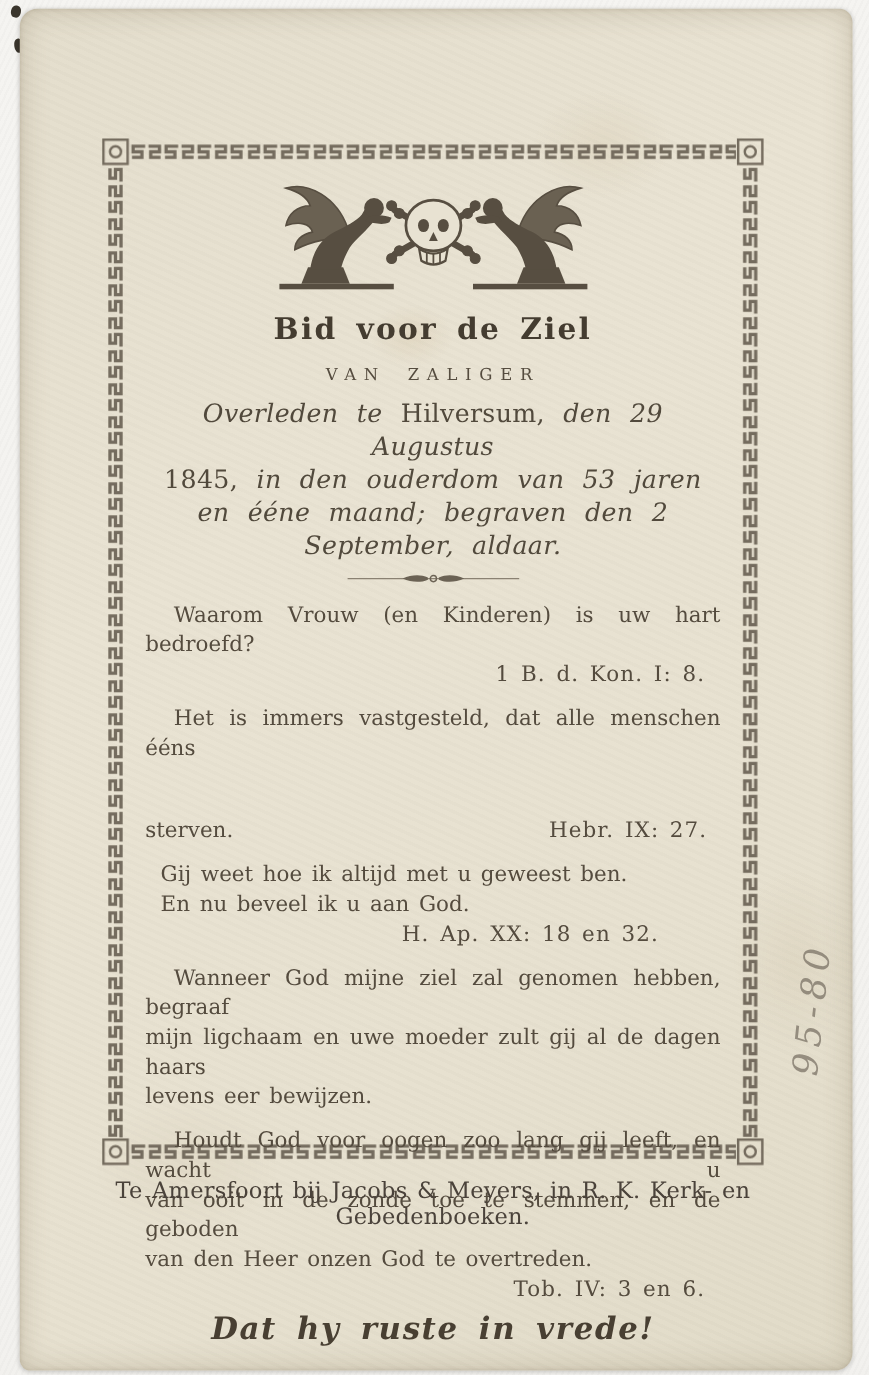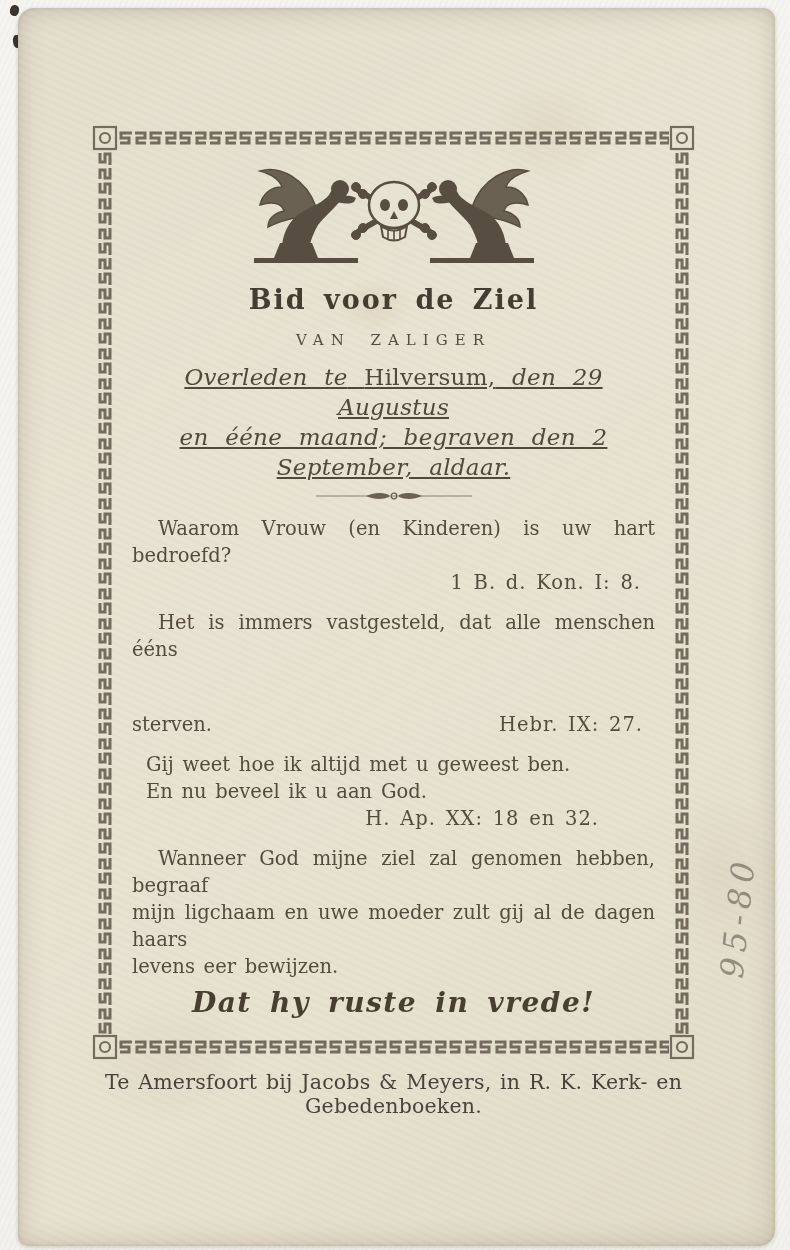--- a/index.html
+++ b/index.html
@@ -31,21 +31,21 @@
   .vignette{display:block;margin:4px auto 0;}
   .title{margin:2px 0 0;font-size:27px;line-height:34px;font-weight:bold;
     letter-spacing:2px;word-spacing:6px;color:#443c30;}
   .subtitle{margin-top:14px;font-size:15px;line-height:18px;letter-spacing:7px;
     word-spacing:8px;color:#554c3f;}
   .name{margin-top:12px;font-size:34px;line-height:42px;font-weight:bold;
     letter-spacing:2px;color:#4a4234;display:inline-block;transform:scale(.82,1.08);
     transform-origin:center;white-space:nowrap;}
   .obit{margin-top:13px;font-style:italic;font-size:23px;line-height:30px;
     word-spacing:9px;letter-spacing:.3px;color:#51493c;}
-  .obit .line{display:block;text-decoration:underline;}
+  .obit .line{display:block;}
   .rm{font-style:normal;}
   .divider{display:block;margin:8px auto 0;}
   .verse{margin-top:13px;font-size:19.5px;line-height:27px;text-align:left;
     word-spacing:2.5px;color:#544b3e;}
   .line{display:block;}
   .just{text-align:justify;text-align-last:justify;}
   .ind{text-indent:26px;}
   .ind-sm{text-indent:14px;}
   .cite{display:block;text-align:right;padding-right:14px;letter-spacing:1px;}
   .pr56{padding-right:56px;}
@@ -152,20 +152,21 @@
           <path d="M150,56 L146,64 L154,64 Z" fill="#574e41"></path>
         </svg>
 
         <h1 class="title">Bid voor de Ziel</h1>
 
         <div class="subtitle">VAN ZALIGER</div>
 
 
         <div class="obit">
           <span class="line"><em>Overleden te</em> <span class="rm">Hilversum,</span> <em>den 29 Augustus</em></span>
+          <span class="line"><span class="rm">1845,</span> <em>in den ouderdom van 53 jaren</em></span>
           <span class="line">en ééne maand; begraven den 2</span>
           <span class="line">September, aldaar.</span>
         </div>
 
         <svg class="divider" width="160" height="12" viewBox="0 0 160 12">
           <line x1="2" y1="6" x2="158" y2="6" stroke="#8a8172" stroke-width="1"></line>
           <path d="M52,6 C60,2.5 68,2 75,5 L75,7 C68,10 60,9.5 52,6 Z" fill="#6b6254"></path>
           <circle cx="80" cy="6" r="2.8" fill="none" stroke="#6b6254" stroke-width="1.3"></circle>
           <path d="M108,6 C100,2.5 92,2 85,5 L85,7 C92,10 100,9.5 108,6 Z" fill="#6b6254"></path>
         </svg>
@@ -188,20 +189,26 @@
           <span class="line ind-sm">En nu beveel ik u aan God.</span>
           <span class="cite pr56">H. Ap. XX: 18 en 32.</span>
         </div>
 
         <div class="verse">
           <span class="line just ind">Wanneer God mijne ziel zal genomen hebben, begraaf</span>
           <span class="line just">mijn ligchaam en uwe moeder zult gij al de dagen haars</span>
           <span class="line">levens eer bewijzen.</span>
         </div>
 
+        <div class="verse">
+          <span class="line just ind">Houdt God voor oogen zoo lang gij leeft, en wacht u</span>
+          <span class="line just">van ooit in de zonde toe te stemmen, en de geboden</span>
+          <span class="line">van den Heer onzen God te overtreden.</span>
+          <span class="cite">Tob. IV: 3 en 6.</span>
+        </div>
 
         <div class="closing">Dat hy ruste in vrede!</div>
 
       </div>
     </div>
 
     <div class="imprint">Te Amersfoort bij Jacobs &amp; Meyers, in R. K. Kerk- en Gebedenboeken.</div>
     <div class="pencil">95-80</div>
 
   </div>

